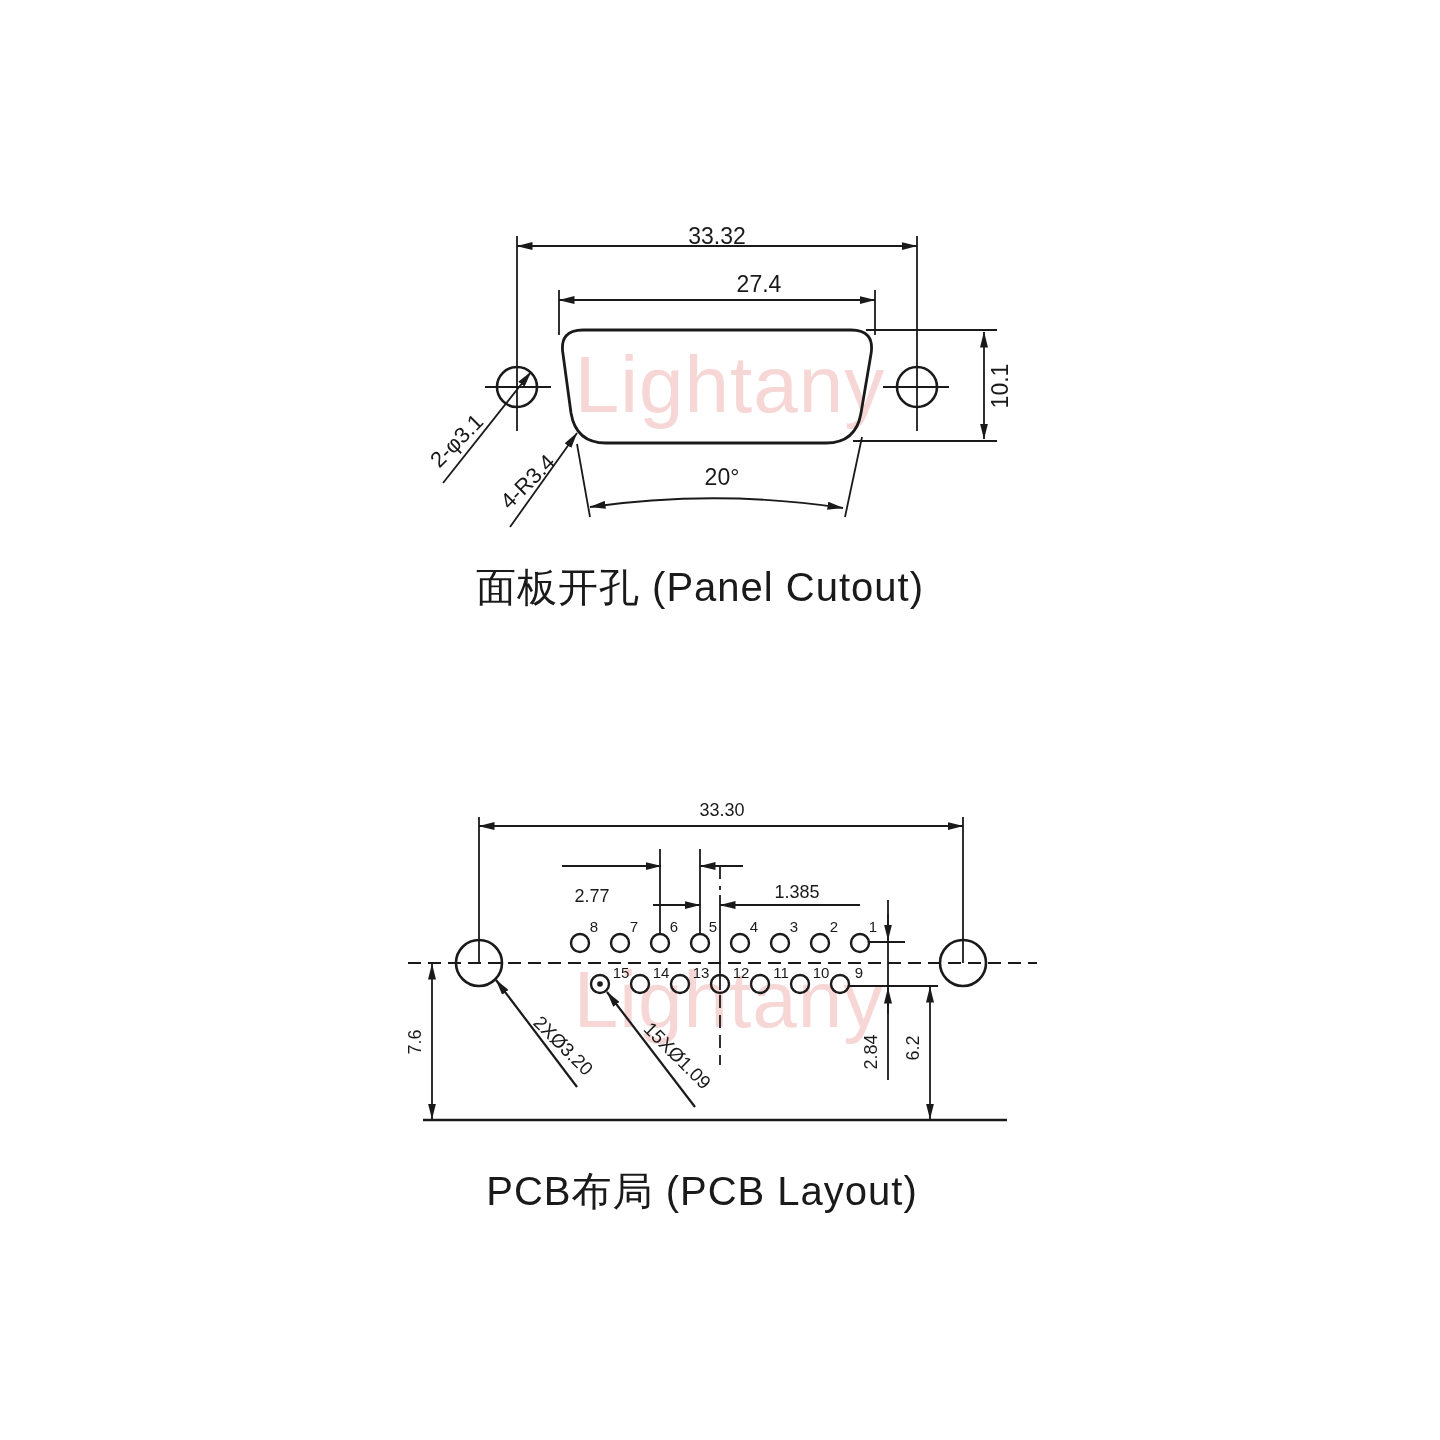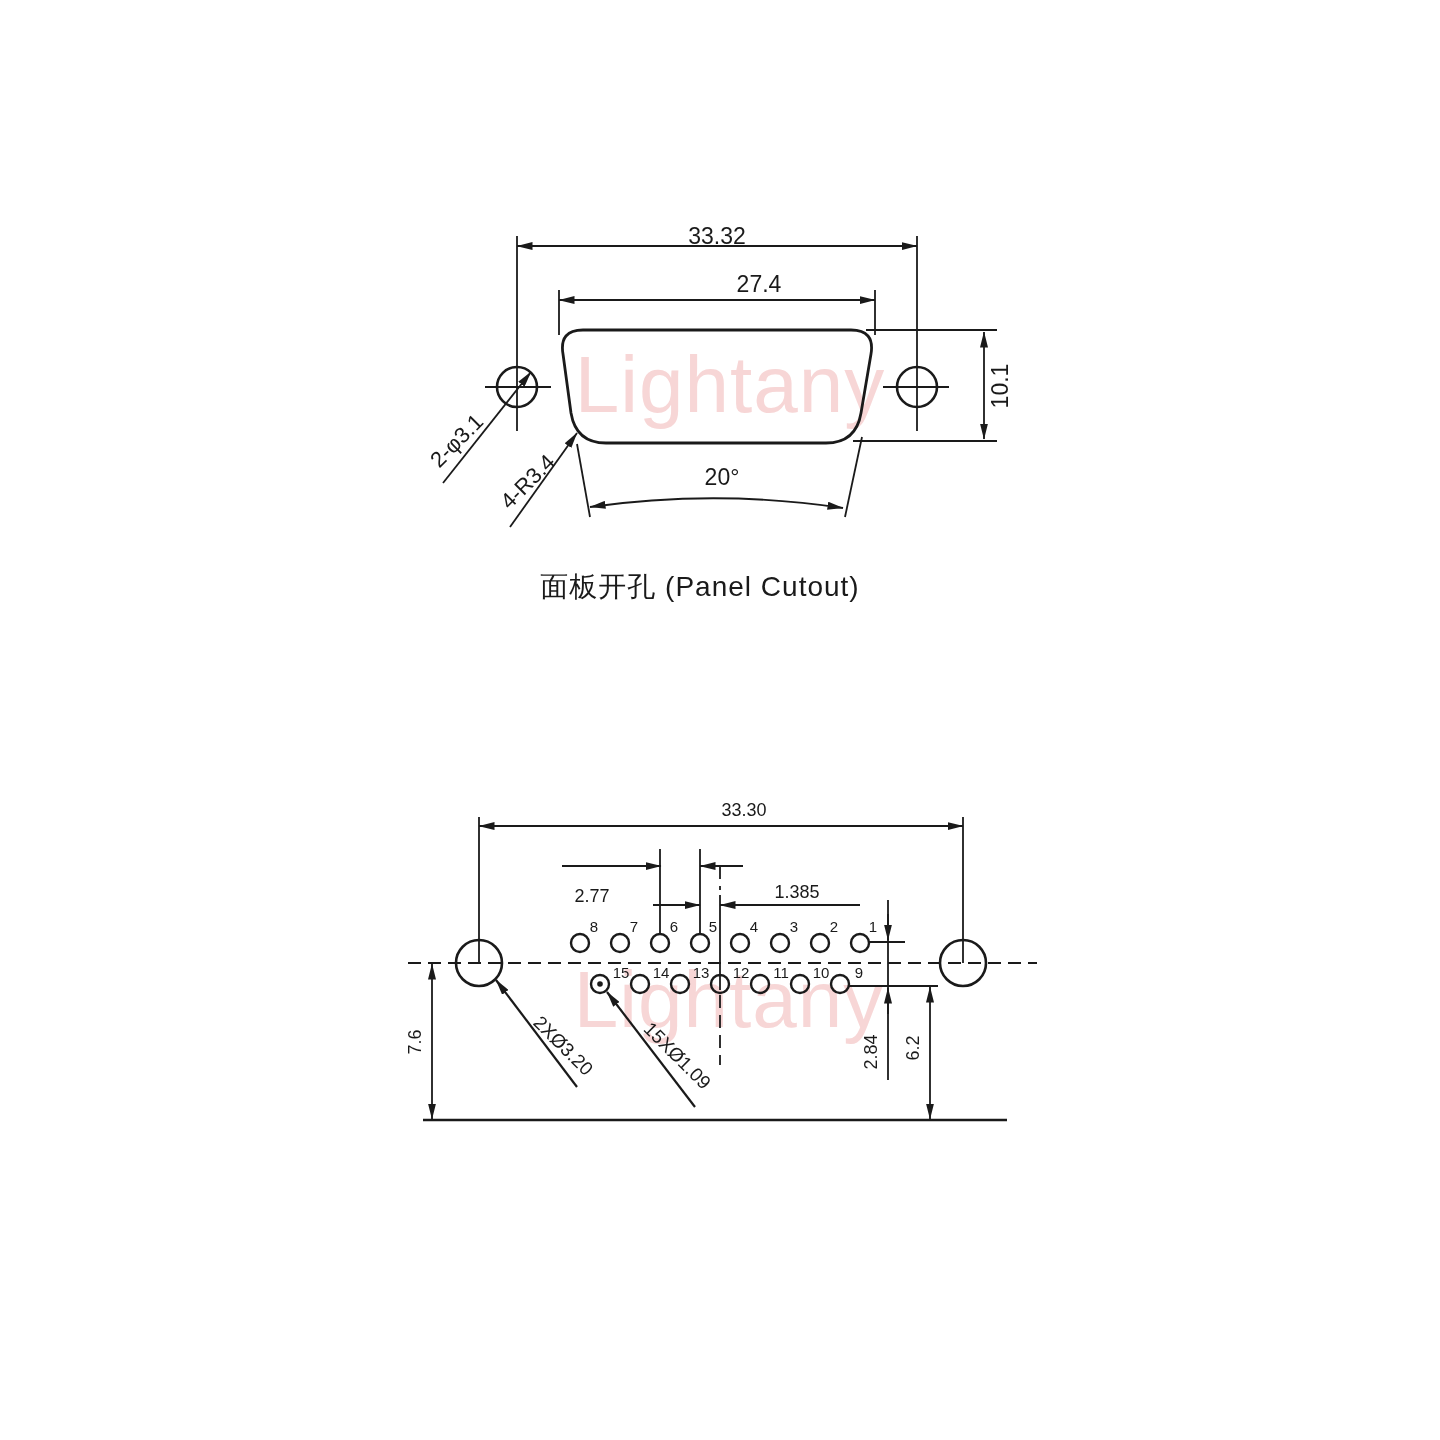--- a/index.html
+++ b/index.html
@@ -7,21 +7,21 @@
           font-family:"Liberation Sans","DejaVu Sans",sans-serif;color:#1a1a1a;}
   #linework{position:absolute;left:0;top:0;}
   .txt{position:absolute;white-space:nowrap;transform:translate(-50%,-50%);color:#1a1a1a;}
   .dimT{font-size:23px;}
   .dimB{font-size:18px;}
   .lead{font-size:22px;}
   .pinlbl{font-size:15px;}
   .rot90{transform:translate(-50%,-50%) rotate(-90deg);}
   .rotP45{transform:translate(-50%,-50%) rotate(45deg);}
   .rotN45{transform:translate(-50%,-50%) rotate(-45deg);}
-  .title{font-size:28px;font-weight:500;letter-spacing:1px;}
+  .title{font-size:40px;font-weight:500;letter-spacing:1px;}
   .wm{font-size:80px;font-weight:400;letter-spacing:1px;}
 </style>
 </head>
 <body>
 
 <div id="canvas">
 
   <div class="txt wm" style="left:730px;top:385px;color:#f7d6d6;">Lightany</div>
   <div class="txt wm" style="left:729px;top:1000px;color:#f7d6d6;">Lightany</div>
 
@@ -143,28 +143,29 @@
   </svg>
 
   <div class="txt dimT" style="left:717px;top:236px;text-align:right;">33.32</div>
   <div class="txt dimT" style="left:717px;top:284px;margin-left:42px;">27.4</div>
   <div class="txt dimT rot90" style="left:1000px;top:386px;">10.1</div>
   <div class="txt dimT" style="left:722px;top:477px;">20°</div>
   <div class="txt lead rotN45" style="left:457px;top:441px;">2-φ3.1</div>
   <div class="txt lead rotN45" style="left:528px;top:482px;">4-R3.4</div>
   <div class="txt title" style="left:700px;top:587px;">面板开孔 (Panel Cutout)</div>
 
-  <div class="txt dimB" style="left:744px;top:810px;">33.30</div>
+  <div class="txt dimB" style="left:722px;top:810px;">33.30</div>
   <div class="txt dimB" style="left:592px;top:852px;margin-top:44px;">2.77</div>
   <div class="txt dimB" style="left:797px;top:892px;">1.385</div>
   <div class="txt dimB rot90" style="left:871px;top:1052px;">2.84</div>
   <div class="txt dimB rot90" style="left:913px;top:1048px;">6.2</div>
   <div class="txt dimB rot90" style="left:415px;top:1042px;">7.6</div>
   <div class="txt lead rotP45" style="left:563px;top:1046px;font-size:19px;">2XØ3.20</div>
   <div class="txt lead rotP45" style="left:677px;top:1056px;font-size:19px;">15XØ1.09</div>
+  <div class="txt title" style="left:702px;top:1191px;">PCB布局 (PCB Layout)</div>
 
   <div class="txt pinlbl" style="left:594px;top:926px;">8</div>
   <div class="txt pinlbl" style="left:634px;top:926px;">7</div>
   <div class="txt pinlbl" style="left:674px;top:926px;">6</div>
   <div class="txt pinlbl" style="left:713px;top:926px;">5</div>
   <div class="txt pinlbl" style="left:754px;top:926px;">4</div>
   <div class="txt pinlbl" style="left:794px;top:926px;">3</div>
   <div class="txt pinlbl" style="left:834px;top:926px;">2</div>
   <div class="txt pinlbl" style="left:873px;top:926px;">1</div>
 

